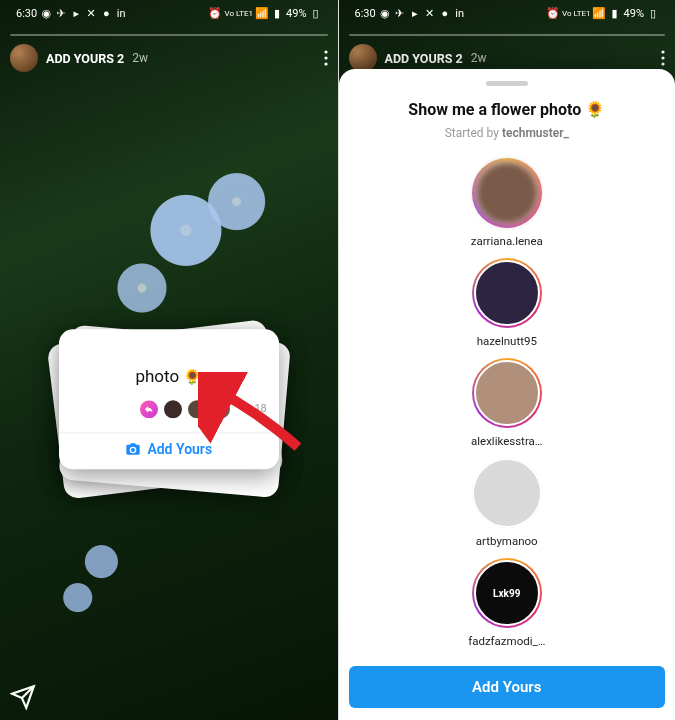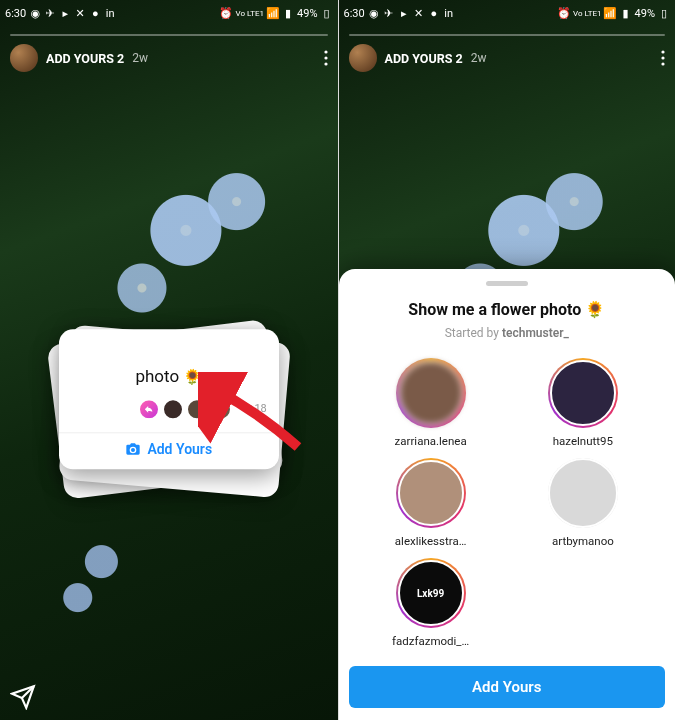--- a/index.html
+++ b/index.html
@@ -1,21 +1,21 @@
 <!DOCTYPE html>
 <html><head>
 <meta charset="utf-8">
 <style>
   *{box-sizing:border-box;margin:0;padding:0;font-family:-apple-system,BlinkMacSystemFont,"Segoe UI",Roboto,Helvetica,Arial,sans-serif}
   body{background:#fff;width:675px;height:720px;overflow:hidden}
   .wrap{display:flex;width:675px;height:720px}
   .phone{position:relative;width:337.5px;height:720px;background:#000;overflow:hidden}
   .phone+.phone{border-left:1px solid #ddd}
   
-  .statusbar{position:absolute;top:0;left:0;right:0;height:26px;display:flex;align-items:center;justify-content:space-between;padding:0 5px;color:#fff;font-size:11px;z-index:20}
+  .statusbar{position:absolute;top:0;left:0;right:0;height:26px;display:flex;align-items:center;justify-content:space-between;padding:0 16px;color:#fff;font-size:11px;z-index:20}
   .sb-left,.sb-right{display:flex;align-items:center;gap:3px}
   .sb-left span,.sb-right span{font-size:11px}
   .sb-ico{width:12px;height:12px;display:inline-flex;align-items:center;justify-content:center}
   
   .storyhdr{position:absolute;top:34px;left:0;right:0;z-index:15;padding:0 10px}
   .seg{height:2px;background:rgba(255,255,255,.35);width:100%;border-radius:1px;margin-bottom:8px}
   .hrow{display:flex;align-items:center;gap:8px}
   .avatar{width:28px;height:28px;border-radius:50%;background:radial-gradient(circle at 30% 30%,#b08050,#503018);flex-shrink:0}
   .uname{color:#fff;font-size:12.5px;font-weight:700}
   .ago{color:rgba(255,255,255,.7);font-size:12px}
@@ -54,21 +54,21 @@
   
   .replybar{position:absolute;bottom:10px;left:10px;right:10px;display:flex;align-items:center;gap:12px;z-index:15}
   .replyinput{flex:1;height:40px;border:1.5px solid rgba(255,255,255,.85);border-radius:22px;color:rgba(255,255,255,.95);font-size:14px;display:flex;align-items:center;padding:0 16px;background:transparent}
   .sendbtn{width:26px;height:26px;color:#fff}
   
   .sheet{position:absolute;left:0;right:0;bottom:0;background:#fff;border-top-left-radius:16px;border-top-right-radius:16px;z-index:25;padding:10px 10px 12px;box-shadow:0 -4px 24px rgba(0,0,0,.35)}
   .handle{width:42px;height:5px;background:#cfcfcf;border-radius:3px;margin:2px auto 14px}
   .sheet .prompt{font-size:16px;font-weight:700}
   .startedby{text-align:center;color:#9a9a9a;font-size:12px;margin-top:6px}
   .startedby b{color:#7a7a7a;font-weight:600}
-  .grid{display:grid;grid-template-columns:repeat(2,1fr);gap:10px 0;margin-top:18px;padding:0 6px}
+  .grid{display:grid;grid-template-columns:repeat(1,1fr);gap:10px 0;margin-top:18px;padding:0 6px}
   .gi{display:flex;flex-direction:column;align-items:center;gap:6px}
   .gav{width:70px;height:70px;border-radius:50%;padding:2px;background:conic-gradient(#f5a623,#e2336b,#a233cc,#f5a623)}
   .gav.nograd{background:#ddd;padding:0}
   .gav-inner{width:100%;height:100%;border-radius:50%;background:#404040 center/cover;border:2px solid #fff;display:flex;align-items:center;justify-content:center;color:#fff;font-size:10px;font-weight:700}
   .blur{filter:blur(3px)}
   .glabel{font-size:11.5px;color:#222;max-width:92px;overflow:hidden;text-overflow:ellipsis;white-space:nowrap;text-align:center}
   .sheetbtn{margin-top:18px;height:42px;border-radius:6px;background:#1a96f0;color:#fff;font-weight:600;font-size:15px;display:flex;align-items:center;justify-content:center}
   .sunflower{font-size:15px}
 </style>
 </head>

